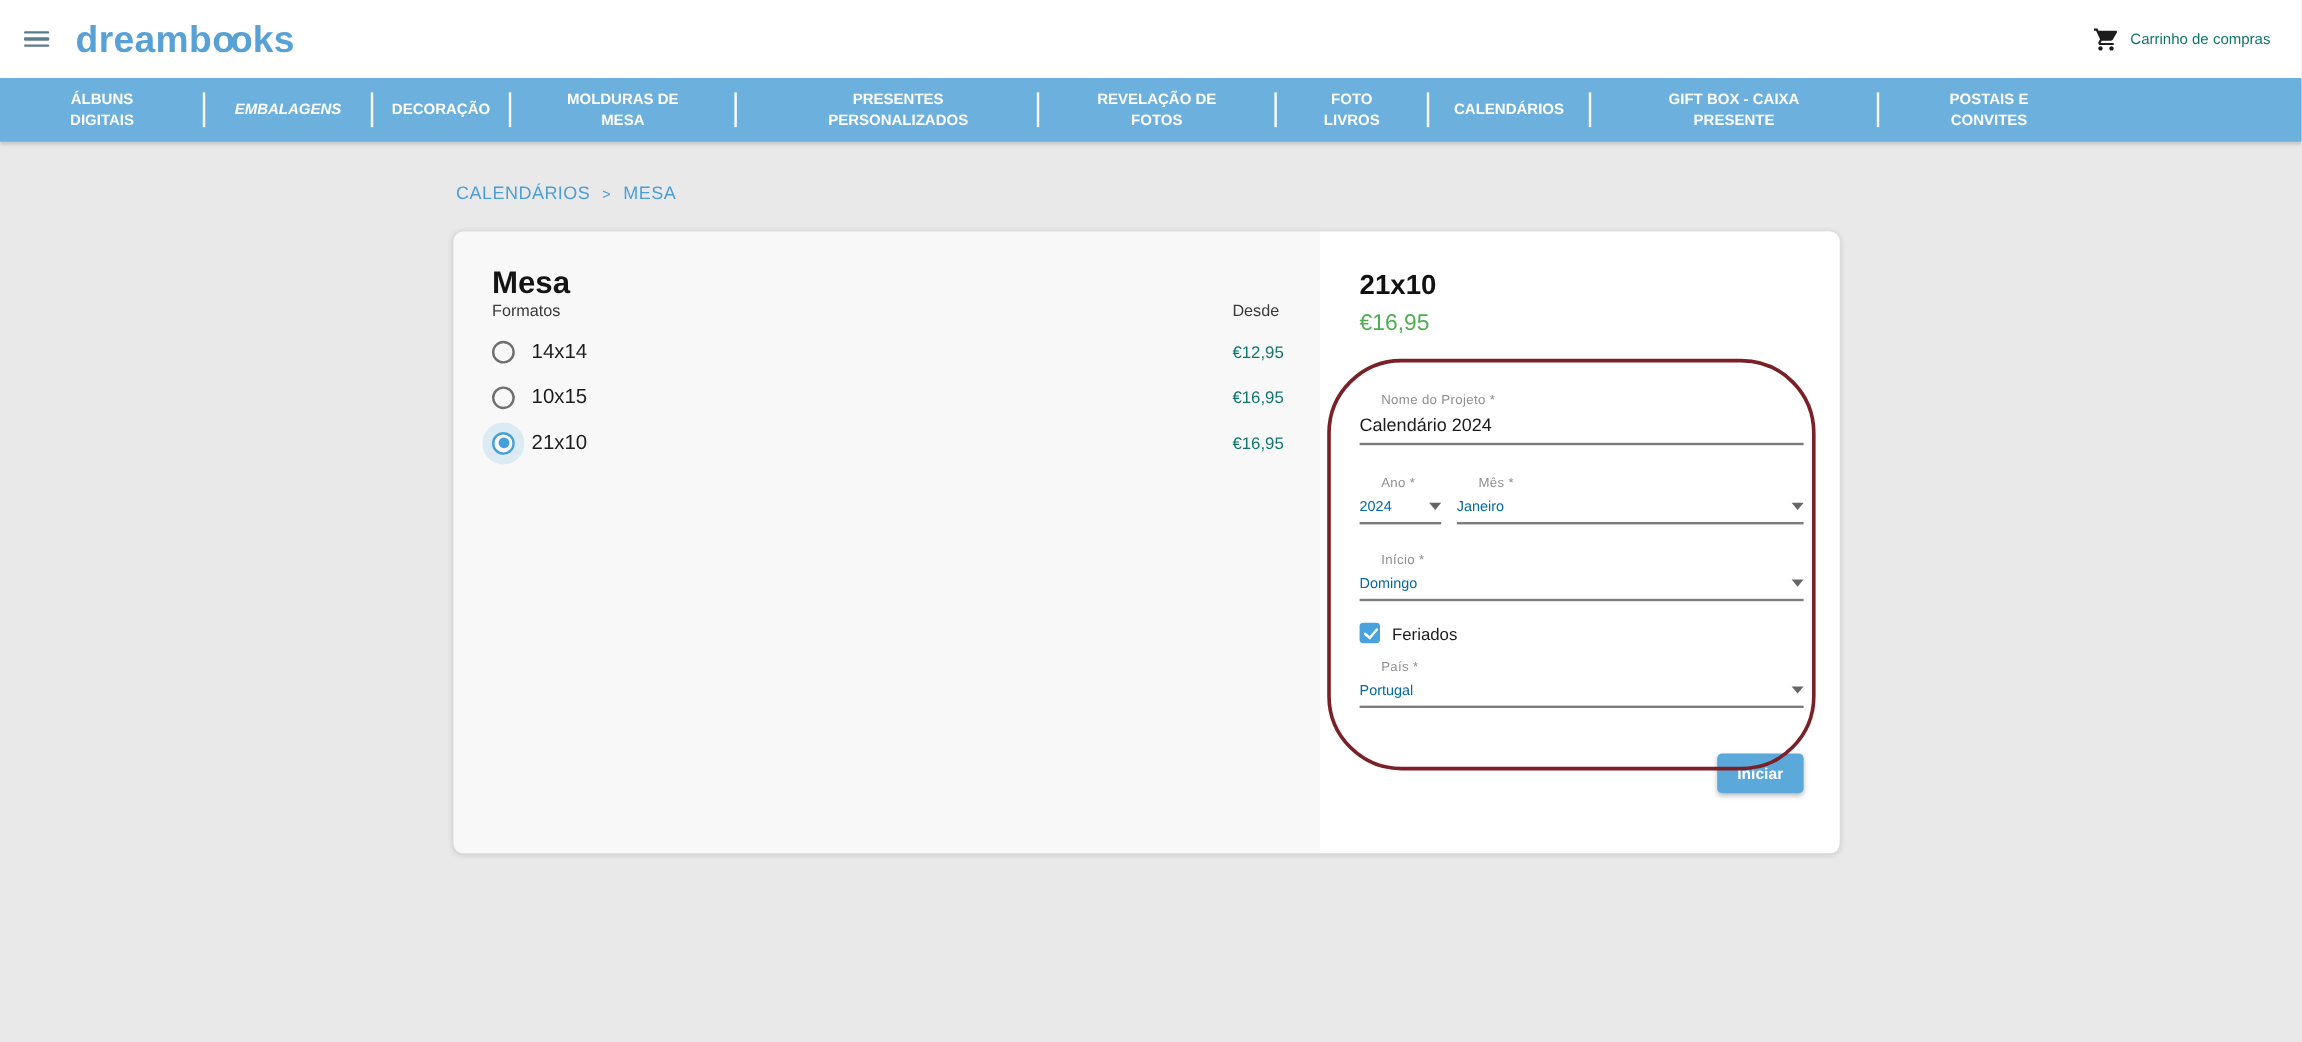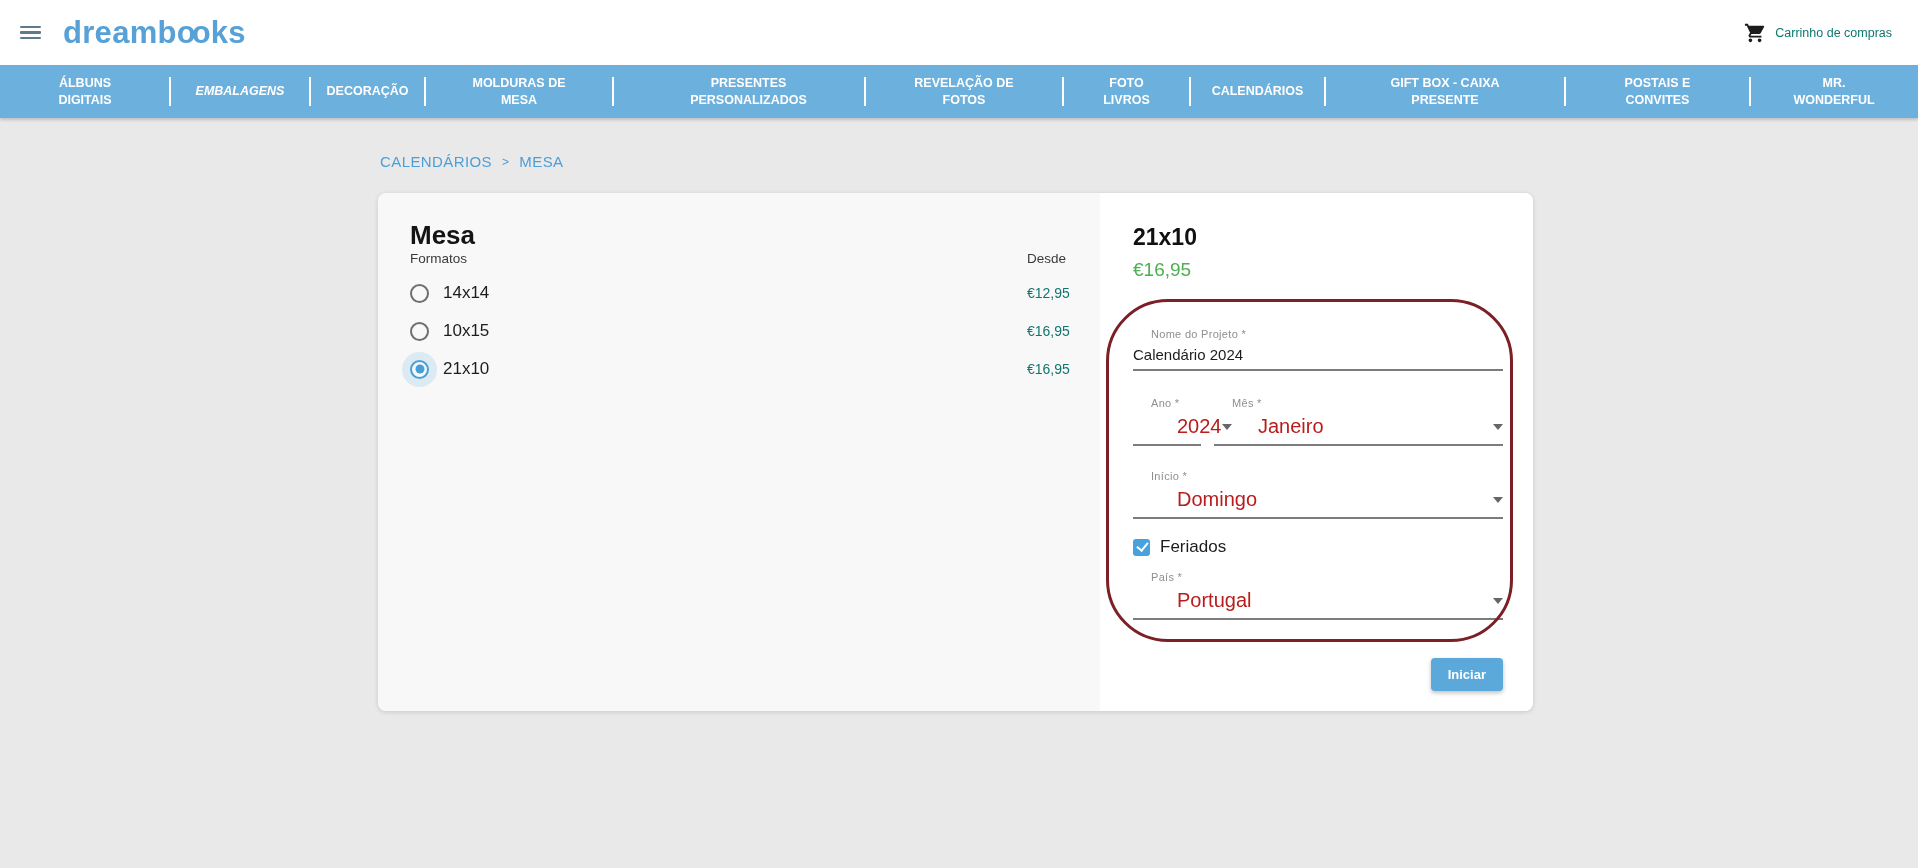--- a/index.html
+++ b/index.html
@@ -107,42 +107,42 @@
   .config-form { margin-top:47px; }
   .tfield label { display:block; font-size:11px; color:#8f8f8f; letter-spacing:0.3px;margin-left:18px; }
   .value-row {
     display:flex; justify-content:space-between; align-items:center;
     margin-top:6px; padding-bottom:6px; border-bottom:2px solid #7c7c7c;
   }
   .value-row input {
     border:none; outline:none; background:transparent; width:100%;
     font-family:inherit; font-size:15px; color:#1c1c1c; padding:0;
   }
-  .value-text { font-size:20px; color:#b91c1c; white-space:nowrap;margin-left:44px; }
+  .value-text { font-size:12px; color:#0369a1; white-space:nowrap; }
   .arrow-down {
     width:0; height:0; flex:none;
     border-left:5px solid transparent; border-right:5px solid transparent;
     border-top:6px solid #666666;
   }
   .row-2 { display:flex; margin-top:26px; }
   .field-year { width:68px; }
   .field-month { flex:1; margin-left:13px; }
   .field-start { margin-top:24px; }
   .checkbox-row { margin-top:18px; display:flex; align-items:center; gap:10px; }
   .checkbox {
     width:17px; height:17px; background:#47a2de; border-radius:3px;
     position:relative; cursor:pointer; flex:none;
   }
   .checkbox::after {
     content:""; position:absolute; left:5.5px; top:1.5px;
     width:5px; height:9px;
     border-right:2px solid #ffffff; border-bottom:2px solid #ffffff;
     transform:rotate(40deg);
   }
-  .checkbox-label { font-size:17px; color:#1c1c1c; }
+  .checkbox-label { font-size:14px; color:#1c1c1c; }
   .field-country { margin-top:14px; }
   .button-row { margin-top:38px; display:flex; justify-content:flex-end; }
   .start-button {
     background:#5ba9db; color:#ffffff; font-weight:700; font-size:13px;
     font-family:inherit; border:none; border-radius:4px; padding:9px 17px;
     box-shadow:0 2px 4px rgba(0,0,0,0.25); cursor:pointer;
   }
   .annotation-circle {
     position:absolute; left:6px; top:106px; width:407px; height:343px;
     border:3px solid #7a2026; border-radius:62px;
@@ -203,24 +203,20 @@
       <span></span>
     </li>
   <li>
       <span>GIFT BOX - CAIXA</span>
       <span>PRESENTE</span>
     </li>
   <li>
       <span>POSTAIS E</span>
       <span>CONVITES</span>
     </li>
-  <li>
-      <span>MR.</span>
-      <span>WONDERFUL</span>
-    </li>
 </ul>
 
 <nav class="breadcrumb">
   <a>CALENDÁRIOS</a>
   <span class="sep">&gt;</span>
   <span>MESA</span>
 </nav>
 
 <main class="card">
 

